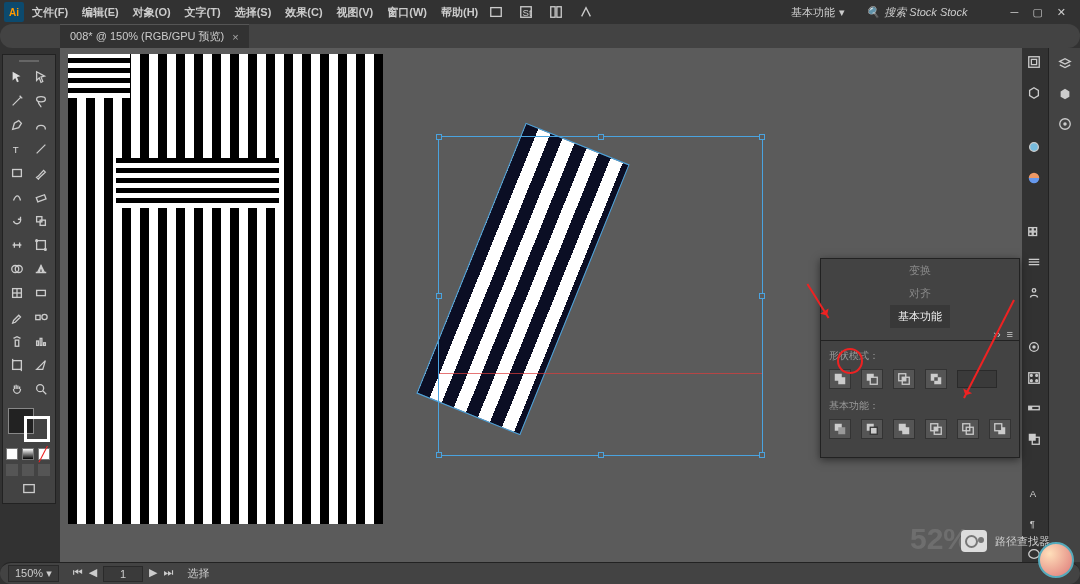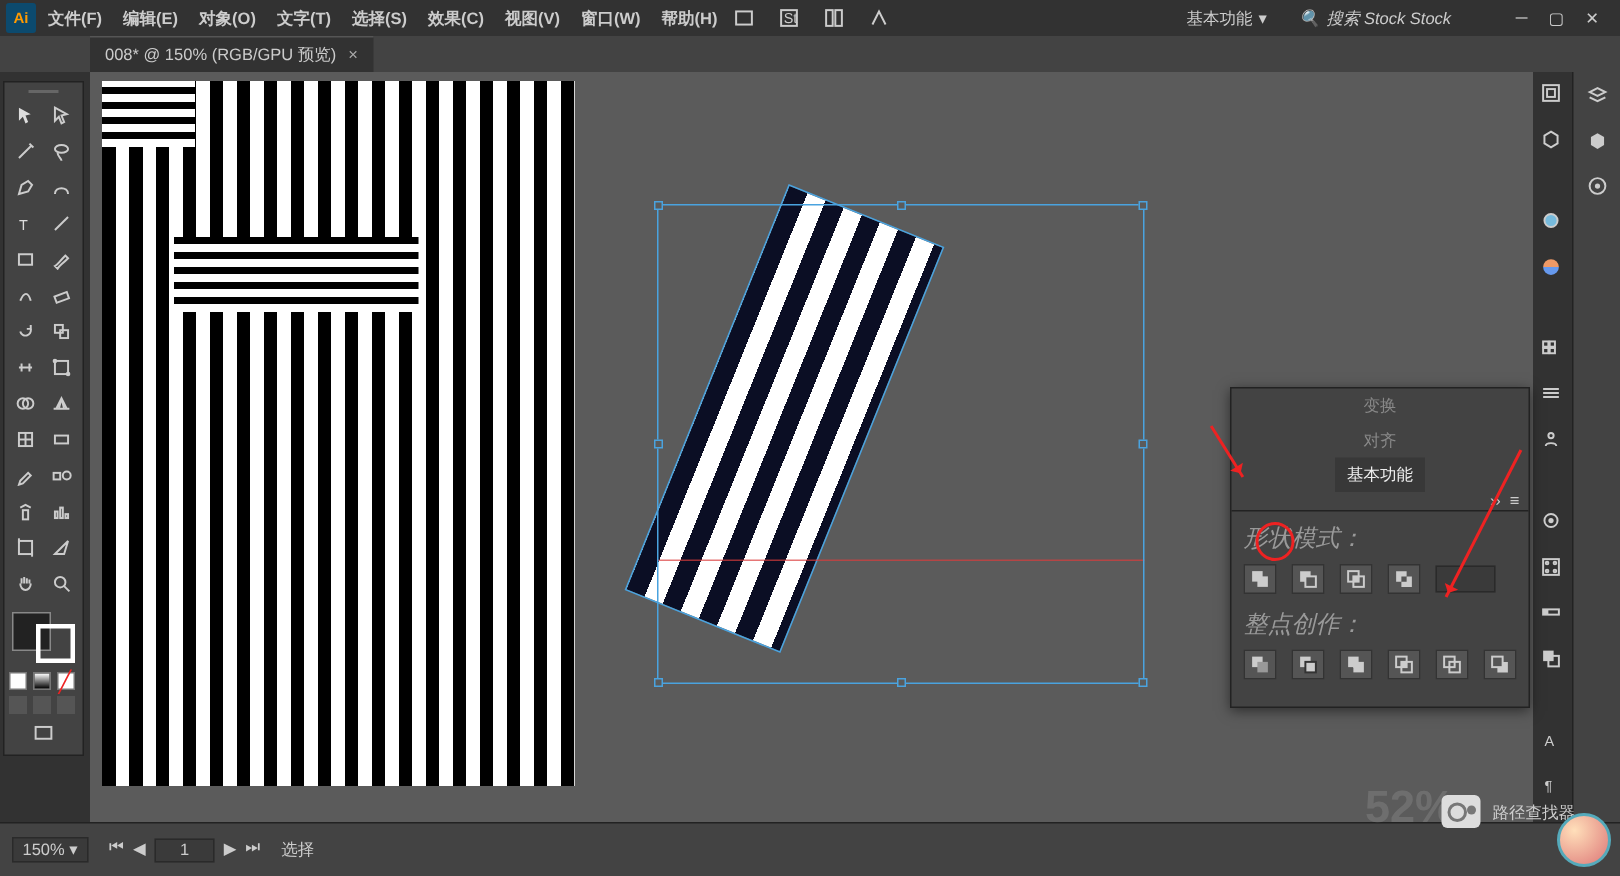--- a/index.html
+++ b/index.html
@@ -5,21 +5,21 @@
 *{margin:0;padding:0;box-sizing:border-box;font-family:"Microsoft YaHei",sans-serif;font-size:11px;color:#ccc;}
 body{background:#323232;width:1080px;height:584px;overflow:hidden;position:relative;}
 .menubar{height:24px;background:#323232;display:flex;align-items:center;padding:0 4px;gap:2px;}
 .ai-logo{width:20px;height:20px;background:#0c4a6e;color:#ff9a00;font-weight:bold;display:flex;align-items:center;justify-content:center;font-size:10px;border-radius:2px;}
 .menu-item{padding:3px 6px;cursor:pointer;font-weight:bold;}
 .menubar-right{margin-left:auto;display:flex;align-items:center;gap:10px;}
 .menubar-icons{display:flex;gap:10px;align-items:center;color:#aaa;}
 .workspace-btn{display:flex;align-items:center;gap:4px;padding:2px 6px;}
 .search-box{display:flex;align-items:center;gap:4px;padding:2px 6px;font-style:italic;color:#888;width:130px;}
 .winctrl{display:flex;gap:14px;padding:0 10px;color:#aaa;}
-.tabstrip{height:24px;background:#434343;display:flex;align-items:flex-end;padding-left:60px;}
+.tabstrip{height:24px;background:#434343;display:flex;align-items:flex-end;padding-left:60px;border-radius:12px;}
 .doc-tab{background:#323232;padding:4px 10px;display:flex;gap:8px;align-items:center;border-top:1px solid #555;}
 .tab-close{cursor:pointer;color:#aaa;}
 .main{position:absolute;top:48px;left:0;right:0;bottom:22px;}
 .toolbox{position:absolute;left:2px;top:6px;width:54px;background:#434343;padding:3px;display:flex;flex-wrap:wrap;gap:2px;border:1px solid #222;}
 .tb-handle{width:100%;height:6px;display:flex;justify-content:center;align-items:center;}.tb-handle::before{content:"";width:20px;height:2px;background:#666;}
 .tool{width:22px;height:22px;display:flex;align-items:center;justify-content:center;cursor:pointer;color:#ddd;}
 .tool.full{width:48px;}
 .swatch-block{width:48px;height:38px;position:relative;margin-top:4px;}
 .sw-fill{position:absolute;left:2px;top:2px;width:26px;height:26px;background:#222;border:1px solid #888;}
 .sw-stroke{position:absolute;right:2px;bottom:2px;width:26px;height:26px;border:3px solid #fff;background:transparent;}
@@ -39,31 +39,31 @@
 .panel-col{position:absolute;right:0;top:0;width:32px;background:#434343;bottom:0;display:flex;flex-direction:column;align-items:center;padding-top:6px;gap:10px;border-left:1px solid #222;}
 .pgap{height:12px;}
 .pico{width:20px;height:20px;display:flex;align-items:center;justify-content:center;color:#ccc;cursor:pointer;}
 .panel-col2{position:absolute;right:34px;top:0;width:24px;bottom:0;display:flex;flex-direction:column;align-items:center;padding-top:6px;gap:14px;}
 .pathfinder{position:absolute;right:60px;top:210px;width:200px;background:#434343;border:1px solid #222;box-shadow:0 2px 8px rgba(0,0,0,.5);}
 .pf-tabs{display:flex;border-bottom:1px solid #222;align-items:center;flex-direction:column;}
 .pf-tab{padding:4px 8px;color:#888;cursor:pointer;}
 .pf-tab.active{color:#eee;background:#383838;}
 .pf-menu{margin-left:auto;padding:0 6px;color:#aaa;display:flex;gap:6px;}
 .pf-body{padding:8px;}
-.pf-label{color:#999;font-size:16px;margin-bottom:6px;font-style:italic;}
+.pf-label{color:#999;font-size:10px;margin-bottom:6px;}
 .pf-row{display:flex;gap:10px;align-items:center;margin-bottom:10px;}
 .pf-btn{width:22px;height:20px;background:#555;border:1px solid #333;cursor:pointer;display:flex;align-items:center;justify-content:center;}
 .pf-expand{width:40px;height:18px;background:#3a3a3a;border:1px solid #2a2a2a;}
 .arrow{position:absolute;background:#e22;pointer-events:none;}
 .arrow1{right:242px;top:252px;width:40px;height:2px;transform:rotate(58deg);}
 .arrow1::after{content:"";position:absolute;right:-2px;top:-4px;border:5px solid transparent;border-left-color:#e22;}
 .arrow2{right:36px;top:300px;width:110px;height:2px;transform:rotate(-63deg);}
 .arrow2::after{content:"";position:absolute;left:-2px;top:-4px;border:5px solid transparent;border-right-color:#e22;}
 .ring{position:absolute;right:217px;top:300px;width:26px;height:26px;border:2px solid #e22;border-radius:50%;pointer-events:none;}
-.statusbar{position:absolute;left:0;right:0;bottom:0;height:36px;background:#434343;display:flex;align-items:center;padding:0 8px;gap:14px;border-top:1px solid #222;}
+.statusbar{position:absolute;left:0;right:0;bottom:0;height:22px;background:#434343;display:flex;align-items:center;padding:0 8px;gap:14px;border-top:1px solid #222;border-radius:11px;}
 .zoom-sel{background:#3a3a3a;padding:1px 6px;border:1px solid #2a2a2a;}
 .sb-nav{display:flex;gap:6px;color:#aaa;}
 .watermark{position:absolute;right:30px;bottom:32px;display:flex;align-items:center;gap:8px;color:#eee;font-size:17px;pointer-events:none;}
 .wm-ico{width:26px;height:22px;border-radius:4px;background:#ddd;position:relative;}
 .wm-ico::before{content:"";position:absolute;left:4px;top:5px;width:9px;height:9px;border:2px solid #777;border-radius:50%;}
 .wm-ico::after{content:"";position:absolute;right:3px;top:7px;width:6px;height:6px;background:#777;border-radius:50%;}
 .avatar{position:absolute;right:6px;bottom:6px;width:36px;height:36px;border-radius:50%;background:radial-gradient(circle at 30% 30%,#ffdfba,#d77);border:2px solid #5ab;}
 .pct-ghost{position:absolute;right:110px;bottom:28px;font-size:30px;color:rgba(255,255,255,.12);font-weight:bold;}
 svg{width:14px;height:14px;fill:none;stroke:#ccc;stroke-width:1.5;}
 </style>
@@ -477,21 +477,21 @@
             </svg>
           </div>
         <div class="pf-btn">
             <svg viewBox="0 0 16 16">
               <path d="M2 2h8v4h-4v4H2z" fill="#ccc" stroke="none"></path>
               <path d="M14 14H6v-4h4V6h4z" fill="#ccc" stroke="none"></path>
             </svg>
           </div>
         <div class="pf-expand"></div>
       </div>
-      <div class="pf-label">整点创作：</div>
+      <div class="pf-label">基本功能：</div>
       <div class="pf-row">
         <div class="pf-btn">
             <svg viewBox="0 0 16 16">
               <rect x="2" y="2" width="8" height="8" fill="#ccc" stroke="none"></rect>
               <rect x="6" y="6" width="8" height="8" fill="#999" stroke="none"></rect>
             </svg>
           </div>
         <div class="pf-btn">
             <svg viewBox="0 0 16 16">
               <rect x="2" y="2" width="8" height="8" fill="#ccc" stroke="none"></rect>

